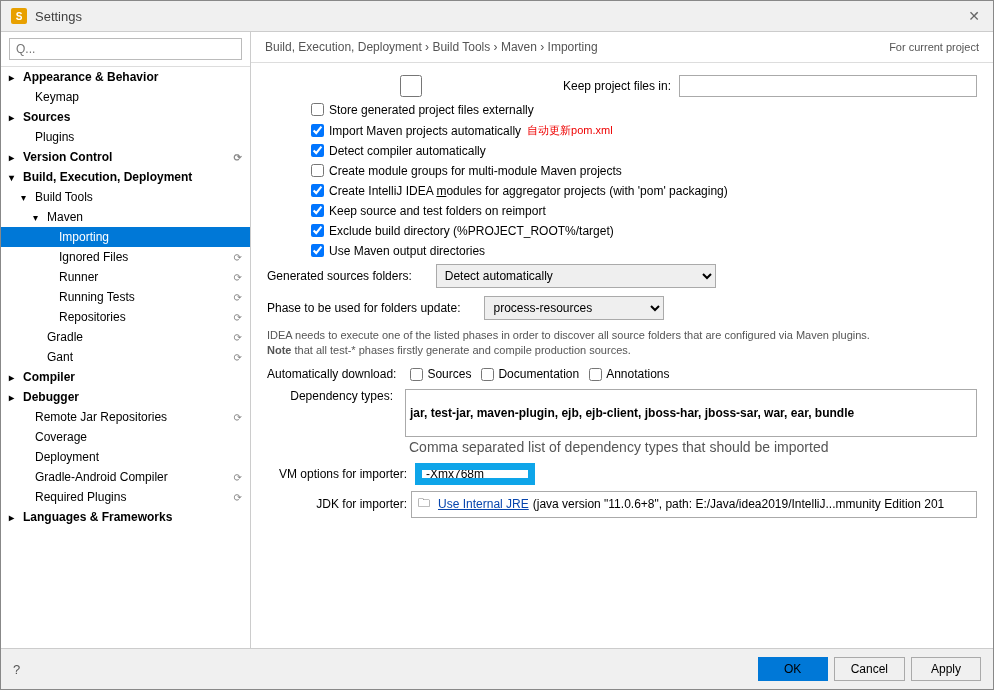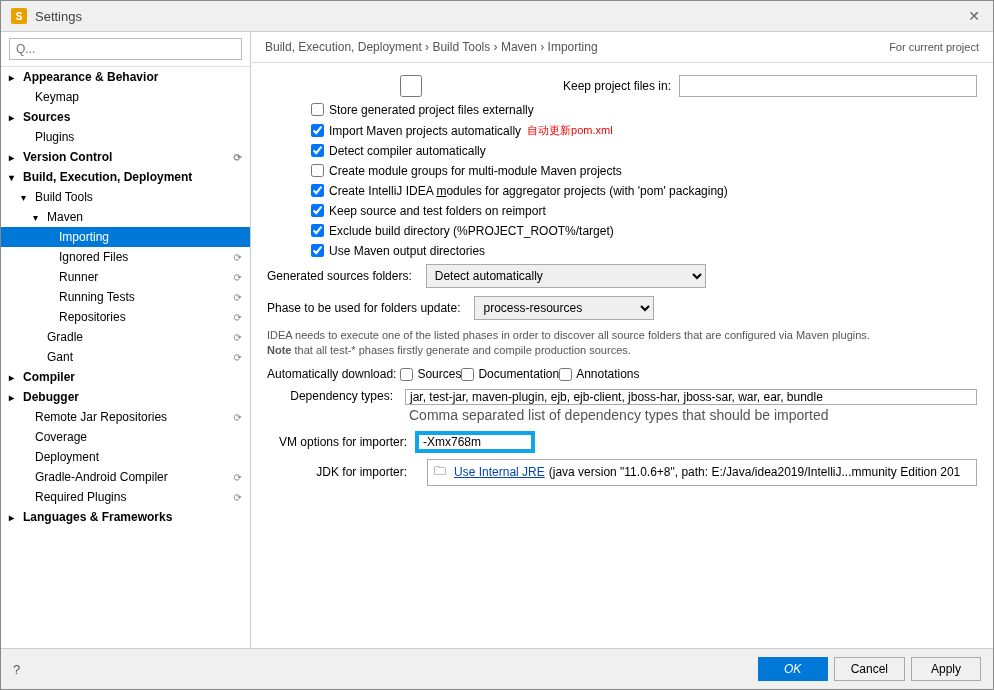--- a/index.html
+++ b/index.html
@@ -26,44 +26,44 @@
     .breadcrumb { padding: 8px 14px; font-size: 12px; color: #555; border-bottom: 1px solid #ddd; display: flex; align-items: center; justify-content: space-between; background: #fff; }
     .breadcrumb-path { color: #555; }
     .for-current { font-size: 11px; color: #555; }
     .settings-content { flex: 1; overflow-y: auto; padding: 12px 16px; background: #fff; }
     .row { display: flex; align-items: center; margin-bottom: 6px; }
     .row label { display: flex; align-items: flex-start; gap: 5px; font-size: 12px; cursor: pointer; margin-left: 44px; }
     .row input[type="checkbox"] { width: 13px; height: 13px; }
     .text-input-row { display: flex; align-items: center; gap: 8px; margin-bottom: 6px; }
     .text-input-row span { font-size: 12px; }
     .text-input-row input { flex: 1; height: 22px; border: 1px solid #aaa; padding: 2px 4px; font-size: 12px; }
-    .select-row { display: flex; align-items: center; gap: 14px; margin-bottom: 8px; }
+    .select-row { display: flex; align-items: center; gap: 24px; margin-bottom: 8px; }
     .select-row label { font-size: 12px; white-space: nowrap; }
     .select-row select { height: 24px; border: 1px solid #aaa; font-size: 12px; padding: 0 4px; min-width: 200px; }
     .hint-text { font-size: 11px; color: #555; margin-bottom: 8px; line-height: 1.4; margin-left: 0; }
     .hint-text b { font-weight: bold; }
-    .download-row { display: flex; align-items: center; gap: 0; margin-bottom: 8px; }
+    .download-row { display: flex; align-items: center; gap: 10px; margin-bottom: 8px; }
     .download-row label { display: flex; align-items: flex-end; gap: 4px; font-size: 12px; }
     .download-label { font-size: 12px; margin-right: 4px; }
     .dep-row { display: flex; align-items: flex-start; gap: 8px; margin-bottom: 2px; }
     .dep-label { font-size: 12px; min-width: 130px; text-align: right; padding-right: 4px; white-space: nowrap; }
     .dep-value { font-size: 12px; border: 1px solid #aaa; padding: 2px 4px; flex: 1; }
     .dep-hint { font-size: 14px; color: #555; margin-left: 142px; margin-bottom: 8px; }
     .vm-row { display: flex; align-items: center; gap: 8px; margin-bottom: 6px; }
     .vm-label { font-size: 12px; min-width: 140px; text-align: right; white-space: nowrap; }
-    .vm-input { height: 22px; border: 4px solid #0ea5e9; padding: 2px 4px; font-size: 12px; width: 120px; }
-    .jdk-row { display: flex; align-items: center; gap: 20px; margin-bottom: 6px; }
+    .vm-input { height: 22px; border: 7px solid #0ea5e9; padding: 2px 4px; font-size: 12px; width: 120px; }
+    .jdk-row { display: flex; align-items: center; gap: 4px; margin-bottom: 6px; }
     .jdk-label { font-size: 12px; min-width: 140px; text-align: right; white-space: nowrap; }
     .jdk-value { font-size: 12px; border: 1px solid #aaa; padding: 2px 4px; flex: 1; display: flex; align-items: center; gap: 4px; overflow: hidden; white-space: nowrap; text-overflow: ellipsis; }
     .jdk-text-blue { color: #0645ad; text-decoration: underline; }
     .bottom-bar { border-top: 1px solid #ccc; padding: 8px 12px; display: flex; align-items: center; justify-content: space-between; background: #f0f0f0; }
     .bottom-help { color: #555; font-size: 13px; cursor: pointer; }
     .bottom-buttons { display: flex; gap: 6px; }
     .btn { padding: 4px 16px; font-size: 12px; border: 1px solid #aaa; background: #f0f0f0; cursor: pointer; min-width: 70px; }
-    .btn.primary { background: #0078d7; color: #ffffff; border-color: #0078d7; font-style: italic; }
+    .btn.primary { background: #0078d7; color: #000000; border-color: #0078d7; }
     .annotation-red { color: #e00; font-size: 11px; margin-left: 6px; }
     .underline { text-decoration: underline; }
   </style>
 </head>
 <body>
 
 <div class="window">
 
   <div class="title-bar">
     <div class="title-bar-left">
@@ -312,21 +312,21 @@
             <span>Documentation</span>
           </label>
           <label>
             <input type="checkbox" style="">
             <span>Annotations</span>
           </label>
         </div>
 
         <div class="dep-row">
           <span class="dep-label">Dependency types:</span>
-          <span class="dep-value" style="border:1px solid #aaa; padding:0 4px; background:#fff; flex:1;">jar, test-jar, maven-plugin, ejb, ejb-client, jboss-har, jboss-sar, war, ear, bundle</span>
+          <span class="dep-value" style="border:1px solid #aaa; padding:16px 4px; background:#fff; flex:1;font-weight:bold;">jar, test-jar, maven-plugin, ejb, ejb-client, jboss-har, jboss-sar, war, ear, bundle</span>
         </div>
         <div class="dep-hint">Comma separated list of dependency types that should be imported</div>
 
         <div class="vm-row">
           <span class="vm-label">VM options for importer:</span>
           <input class="vm-input" type="text" value="-Xmx768m" style="">
         </div>
 
         <div class="jdk-row">
           <span class="jdk-label">JDK for importer:</span>

